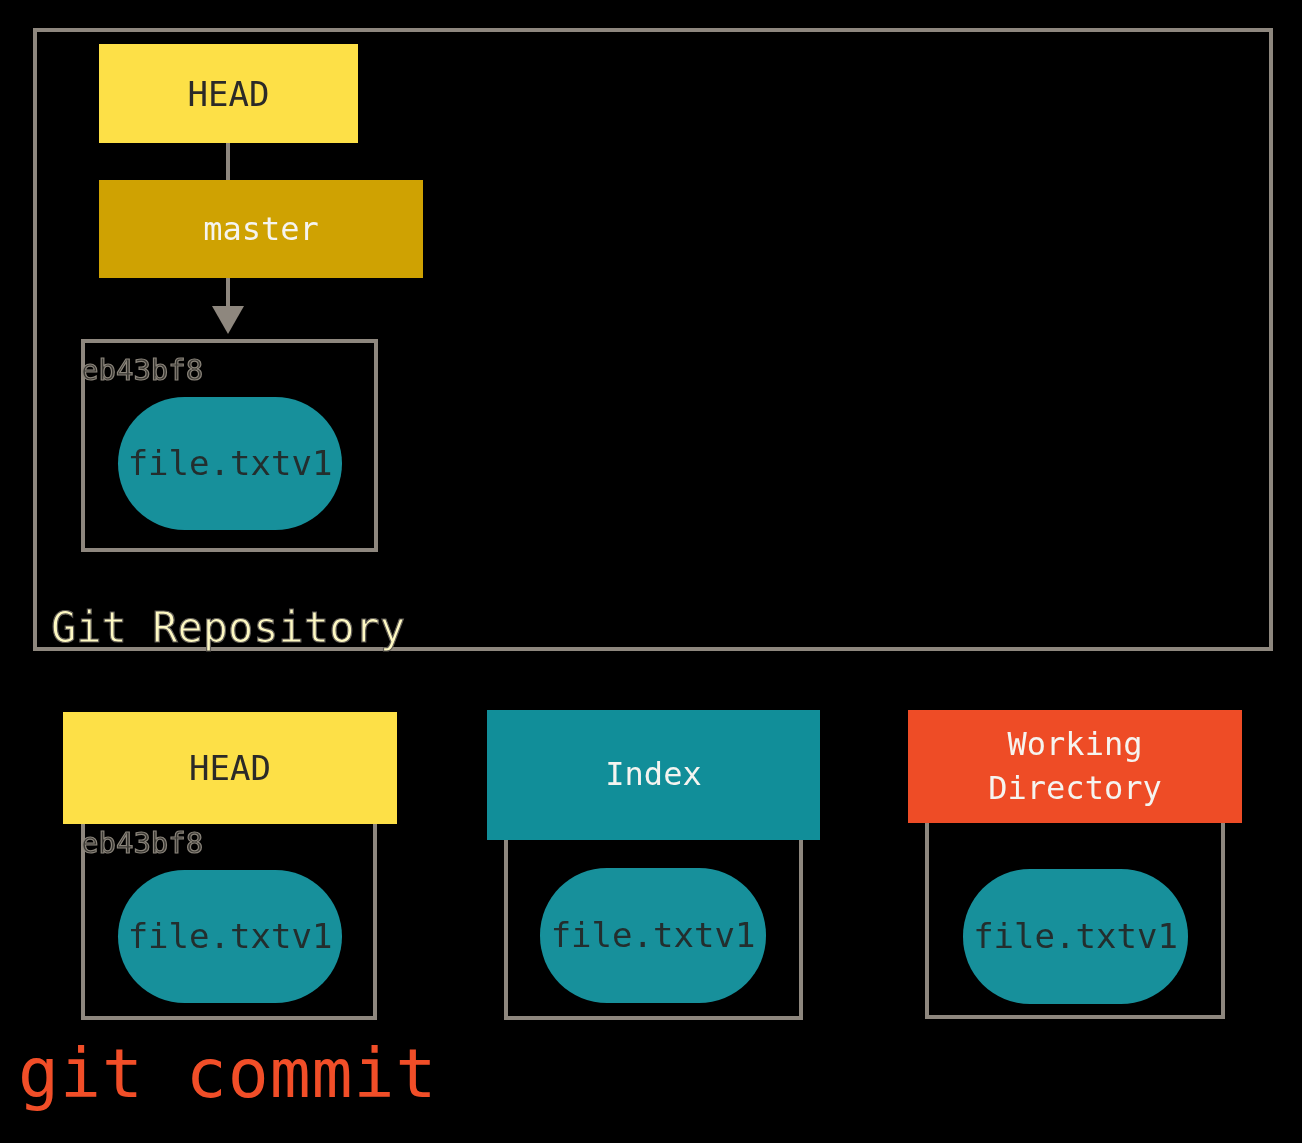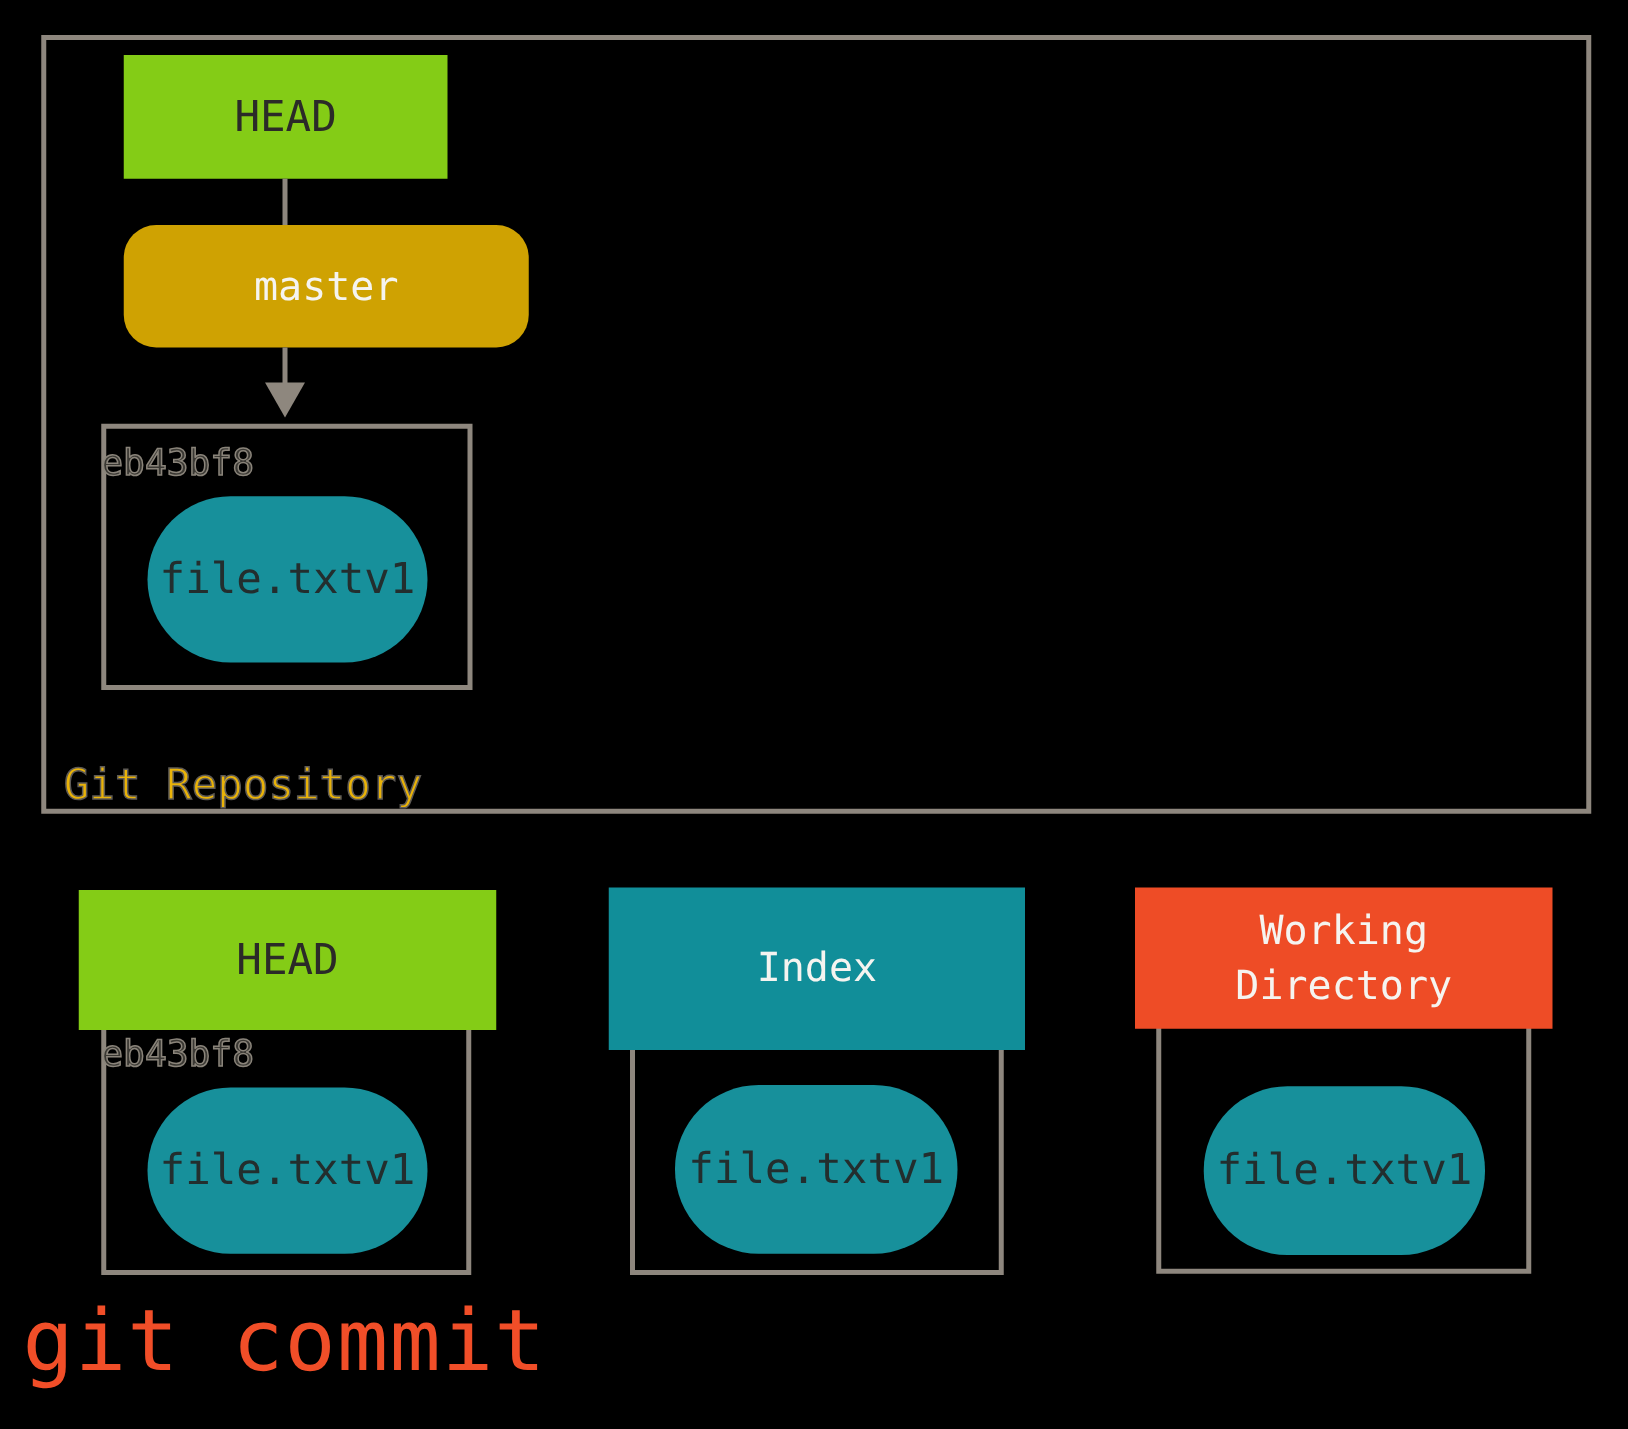--- a/index.html
+++ b/index.html
@@ -26,22 +26,22 @@
 
   
   .fillbox {
     position: absolute;
     display: flex;
     align-items: center;
     justify-content: center;
     text-align: center;
     box-sizing: border-box;
   }
-  .cream  { background: #84cc16; color: #2b2a28; font-size: 34px; }
-  .gold   { background: #cfa202; color: #f5f4f0; font-size: 32px; border-radius: 26px; }
+  .cream  { background: #fde047; color: #2b2a28; font-size: 34px; }
+  .gold   { background: #cfa202; color: #f5f4f0; font-size: 32px; }
   .tealbg { background: #118e99; color: #f5f4f0; font-size: 32px; line-height: 1.35; }
   .orangebg { background: #ee4c26; color: #f5f4f0; font-size: 32px; line-height: 1.35; }
 
   
   .pill {
     position: absolute;
     background: #17909b;
     border-radius: 67px;
     display: flex;
     flex-direction: row;
@@ -58,23 +58,23 @@
     position: absolute;
     font-size: 29px;
     line-height: 29px;
     color: #3a3833;
     -webkit-text-stroke: 1.2px #8a847a;
   }
 
   
   .repo-caption {
     position: absolute;
-    font-size: 34px;
+    font-size: 42px;
     line-height: 34px;
-    color: #eab308;
+    color: #fef9c3;
     -webkit-text-stroke: 1.2px #5f5b55;
     white-space: nowrap;
   }
 
   .vline {
     position: absolute;
     width: 4px;
     background: #8e877e;
   }
   .arrowhead {

